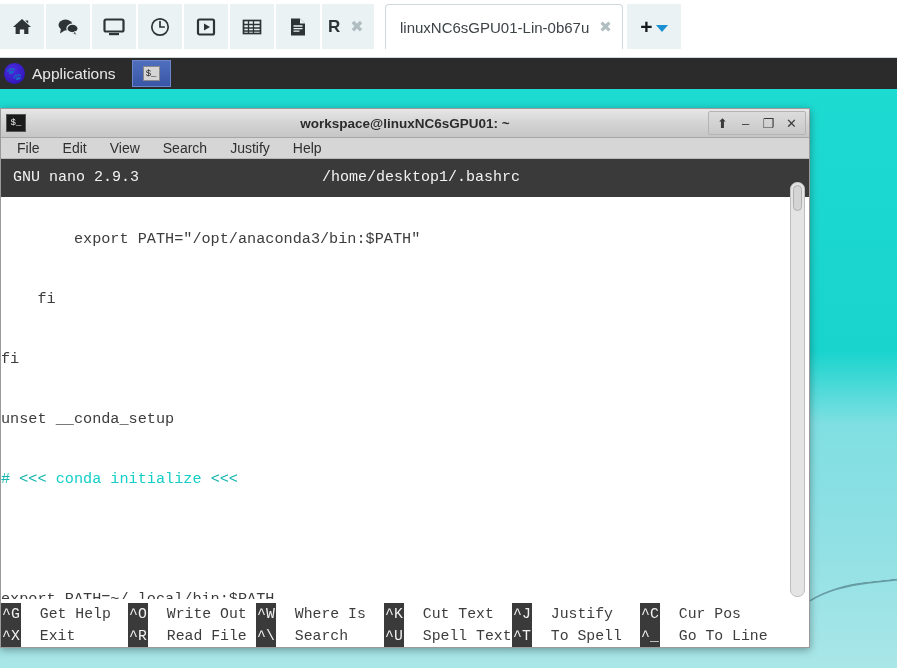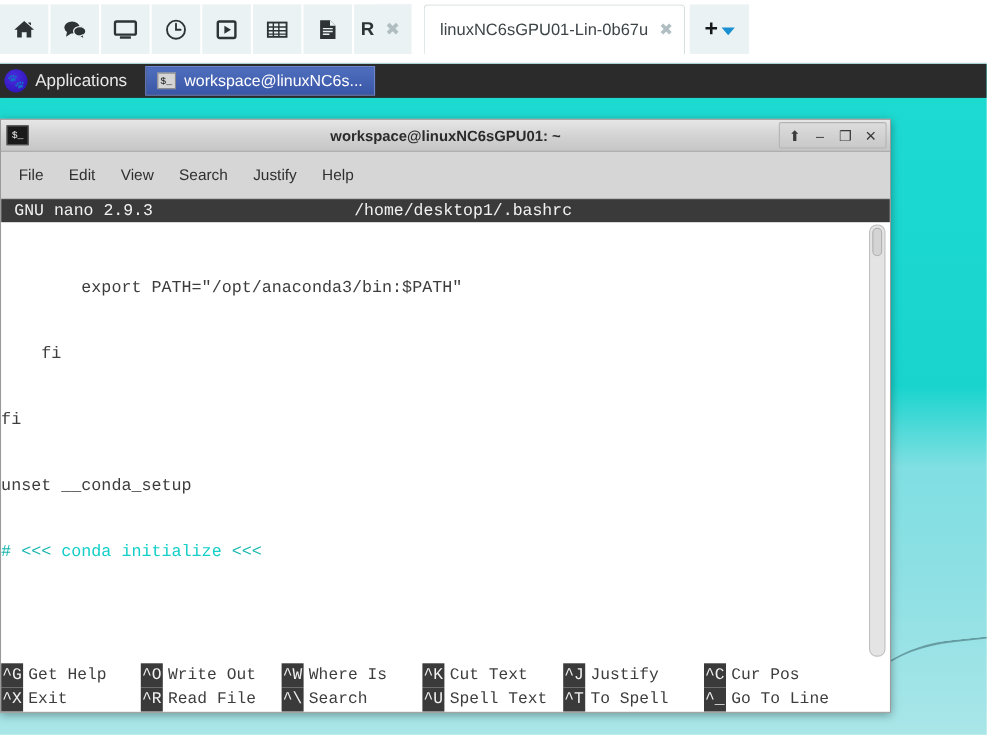--- a/index.html
+++ b/index.html
@@ -133,36 +133,36 @@
     background:linear-gradient(180deg,#dcdcdc,#c9c9c9);
     border:1px solid #b4b4b4; border-radius:2px;
     padding:1px 3px;
   }
   .win-btn {
     width:21px; height:20px;
     display:flex; align-items:center; justify-content:center;
     color:#3a3a3a; font-size:13px;
   }
   #term-menubar {
-    height:43px; background:#d6d6d6;
+    height:21px; background:#d6d6d6;
     border-bottom:1px solid #b8b8b8;
     display:flex; align-items:center; padding-left:8px; gap:7px;
   }
   .menu-item {
     padding:2px 8px; font-size:14px; color:#303030;
   }
   #term-body {
     position:relative; flex:1;
     background:#ffffff;
     font-family:"Liberation Mono","DejaVu Sans Mono",monospace;
     font-size:15.2px; line-height:20px;
     overflow:hidden;
   }
   #nano-header {
-    height:21px; background:#3a3a3a; color:#f2f2f2;
+    height:38px; background:#3a3a3a; color:#f2f2f2;
     display:flex; align-items:center;
     font-family:"Liberation Mono","DejaVu Sans Mono",monospace;
     font-size:15px;
     padding-left:12px;
     position:relative;
   }
   #nano-ver { white-space:pre; }
   #nano-file { position:absolute; left:321px; white-space:pre; }
   #nano-text {
     position:absolute; left:0; top:21px; right:24px; bottom:48px;
@@ -189,21 +189,21 @@
     font-family:"Liberation Mono","DejaVu Sans Mono",monospace;
     font-size:14.8px; line-height:22px;
     color:#3d3d3d;
   }
   .sc-row { display:flex; height:22px; }
   .sc-cell { display:flex; align-items:center; white-space:pre; }
   .sc-key {
     background:#3a3a3a; color:#f2f2f2;
     padding:0 1px; white-space:pre;
   }
-  .sc-lbl { padding-left:5px; white-space:pre; }
+  .sc-lbl { padding-left:19px; white-space:pre; }
 </style>
 </head>
 <body>
 
 <div id="rstudio-bar">
 
   <div class="icon-tab" style="left:0px;">
     <span>
       <svg width="20" height="20" viewBox="0 0 20 20">
           <path fill="currentColor" d="M10 2 L1 10 h2.6 v7 h4.2 v-4.6 h4.4 V17 h4.2 v-7 H19 Z M13.6 3.4 h2.6 v2.8 l-2.6 -2.3 Z"></path>
@@ -285,21 +285,20 @@
 <div id="desktop">
   <div id="desk-curve"></div>
 
   <div id="xfce-panel">
     <div id="apps-menu">
       <span id="xfce-logo">🐾</span>
       <span>Applications</span>
     </div>
     <div id="task-button">
       <span id="task-icon">$_</span>
-      <span>workspace@linuxNC6s...</span>
     </div>
   </div>
 
   <div id="term-window">
 
     <div id="term-titlebar">
       <div id="term-appicon">$_</div>
       <div id="term-title">workspace@linuxNC6sGPU01: ~</div>
       <div id="win-buttons">
         <span class="win-btn">⬆</span>

